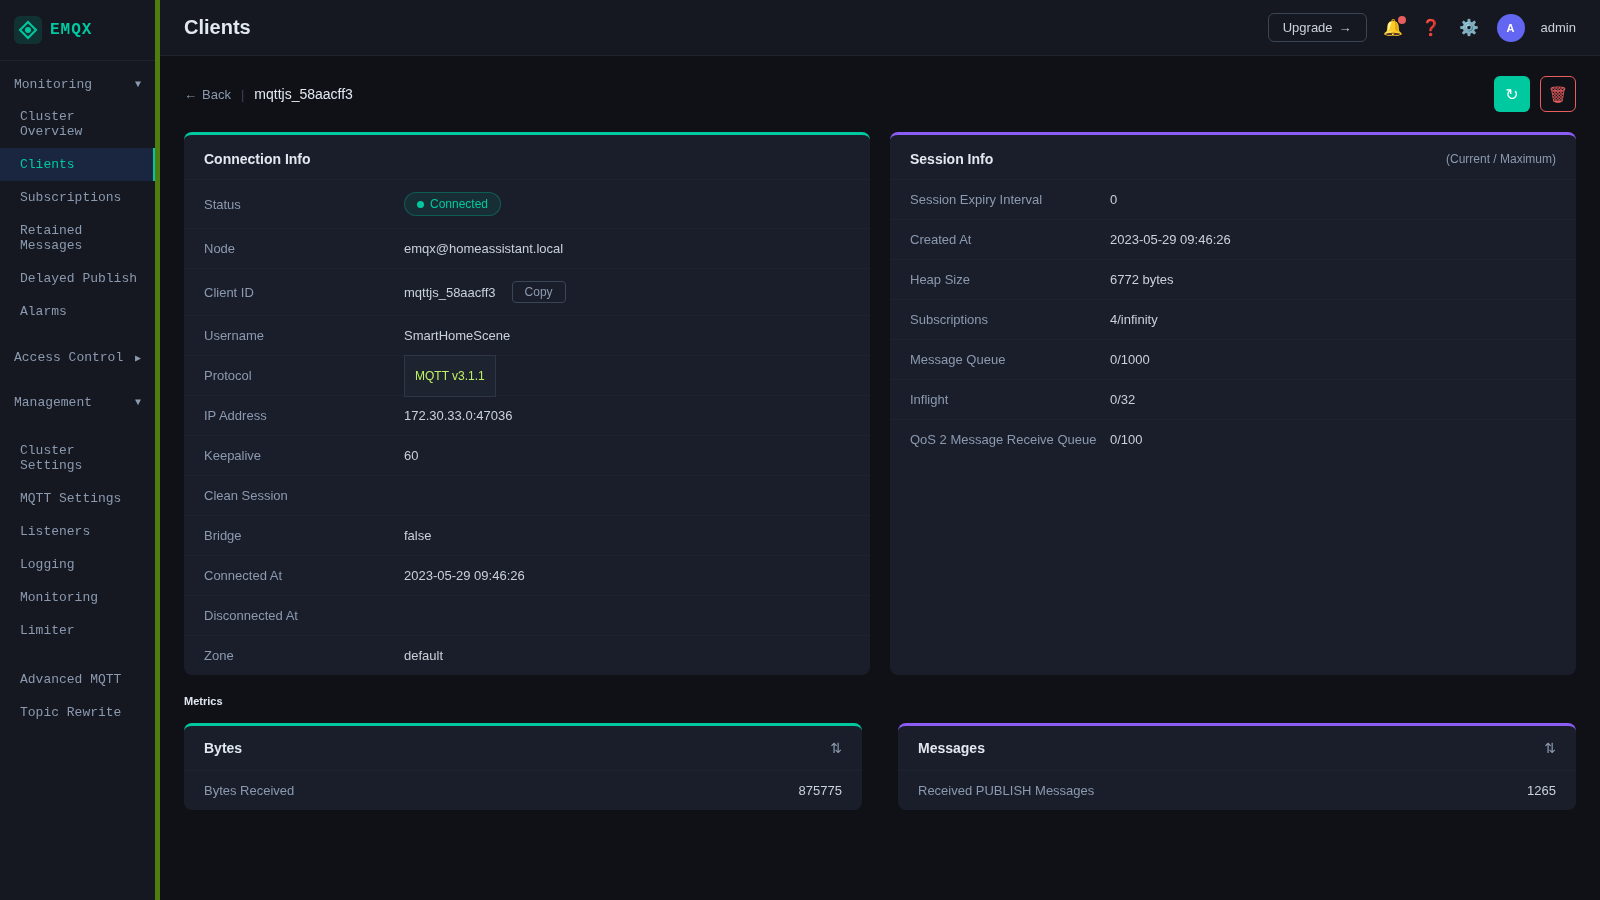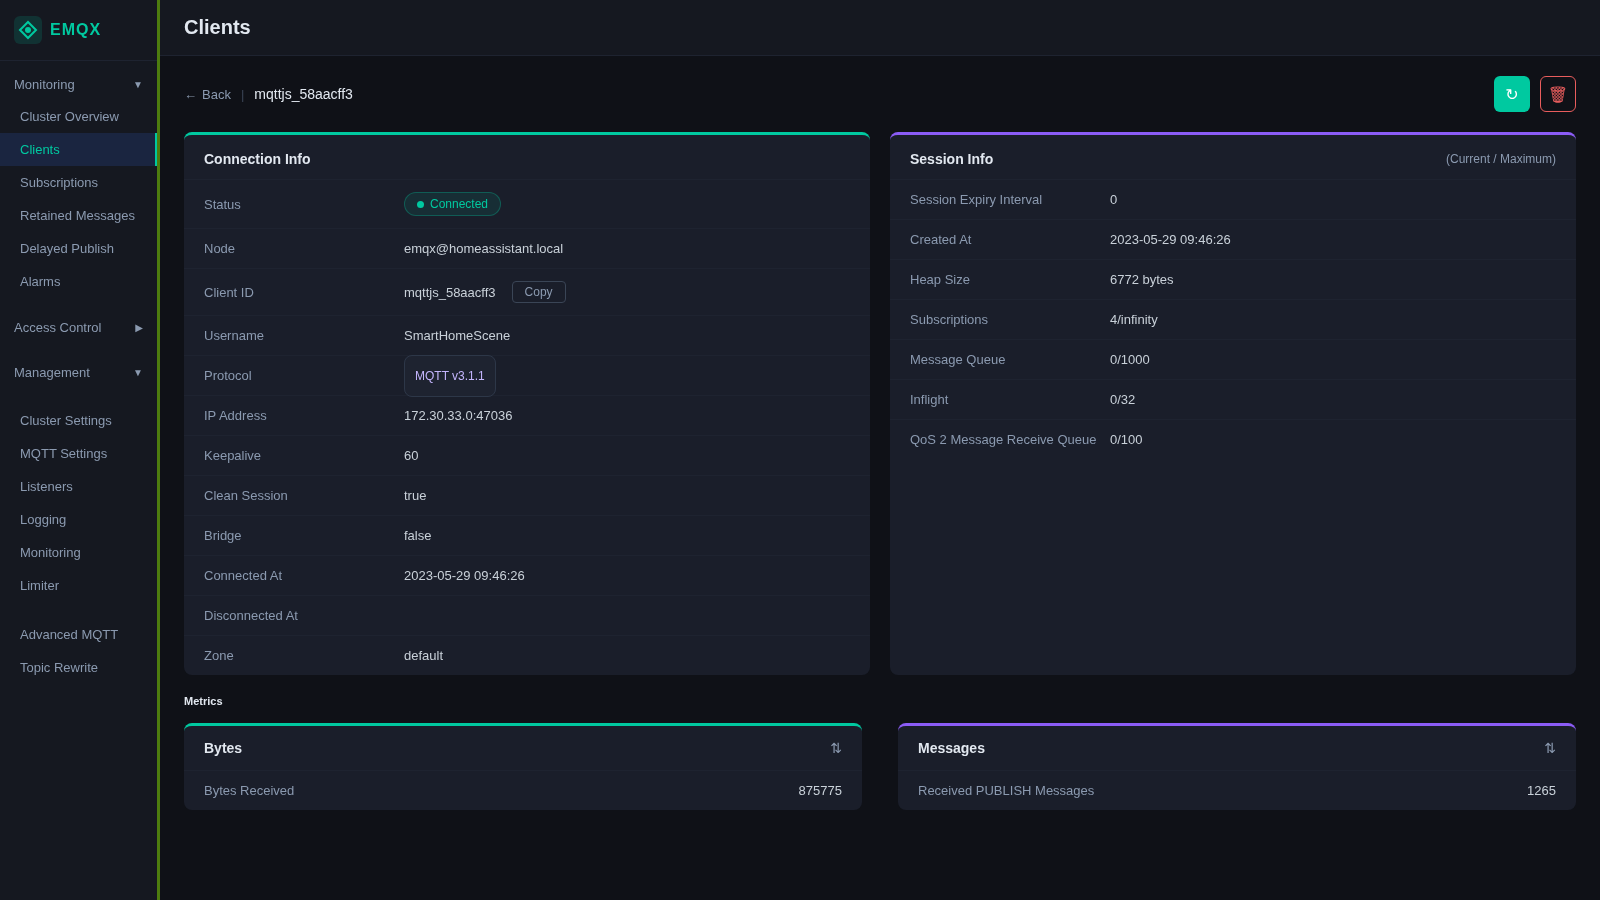--- a/index.html
+++ b/index.html
@@ -14,22 +14,23 @@
       font-size: 13px;
     }
 
     
     .sidebar {
       width: 160px;
       background: #151820;
       display: flex;
       flex-direction: column;
       flex-shrink: 0;
-      border-right: 3px solid #4d7c0f;
+      border-right: 5px solid #4d7c0f;
       overflow-y: auto;
+      font-family: Liberation Mono, monospace;
     }
     .sidebar-logo {
       display: flex;
       align-items: center;
       gap: 8px;
       padding: 16px 14px;
       border-bottom: 1px solid #1e2330;
     }
     .logo-icon {
       width: 28px;
@@ -276,23 +277,23 @@
     }
     .status-dot {
       width: 7px; height: 7px;
       background: #00c9a0;
       border-radius: 50%;
     }
 
     .protocol-badge {
       background: #1e2330;
       border: 1px solid #2d3748;
-      color: #c4b5fd;
+      color: #bef264;
       padding: 13px 10px;
-      border-radius: 8px;
+      border-radius: 0;
       font-size: 12px;
     }
 
     .copy-btn {
       background: transparent;
       border: 1px solid #3a4556;
       color: #8b9ab0;
       padding: 3px 12px;
       border-radius: 4px;
       cursor: pointer;
@@ -432,20 +433,36 @@
     <div class="sidebar-item">
       <span>Topic Rewrite</span>
     </div>
   </div>
 </div>
 
 <div class="main">
 
   <div class="topbar">
     <span class="page-title">Clients</span>
+    <div class="topbar-right">
+      <button class="upgrade-btn">
+        <span>Upgrade</span>
+        <span>→</span>
+      </button>
+      <div class="topbar-icon">
+        🔔
+        <span class="notification-dot"></span>
+      </div>
+      <div class="topbar-icon">❓</div>
+      <div class="topbar-icon">⚙️</div>
+      <div class="avatar">
+        <span>A</span>
+      </div>
+      <span class="admin-label">admin</span>
+    </div>
   </div>
 
   <div class="content">
 
     <div class="breadcrumb">
       <div class="back-btn">
         <span>←</span>
         <span>Back</span>
       </div>
       <span class="breadcrumb-sep">|</span>
@@ -498,21 +515,20 @@
           <div class="info-row">
             <span class="info-label">IP Address</span>
             <span class="info-value">172.30.33.0:47036</span>
           </div>
           <div class="info-row">
             <span class="info-label">Keepalive</span>
             <span class="info-value">60</span>
           </div>
           <div class="info-row">
             <span class="info-label">Clean Session</span>
-            <span class="info-value">true</span>
           </div>
           <div class="info-row">
             <span class="info-label">Bridge</span>
             <span class="info-value">false</span>
           </div>
           <div class="info-row">
             <span class="info-label">Connected At</span>
             <span class="info-value">2023-05-29 09:46:26</span>
           </div>
           <div class="info-row">

